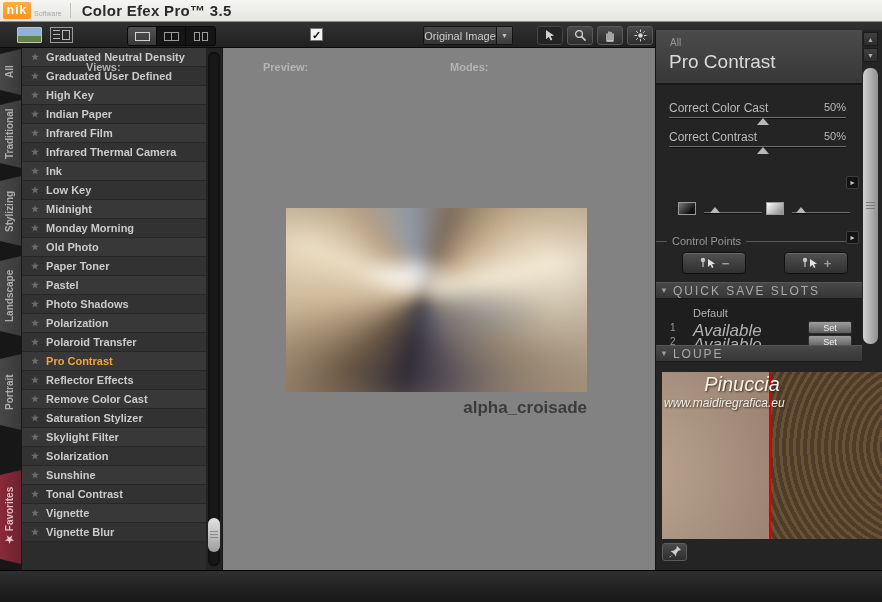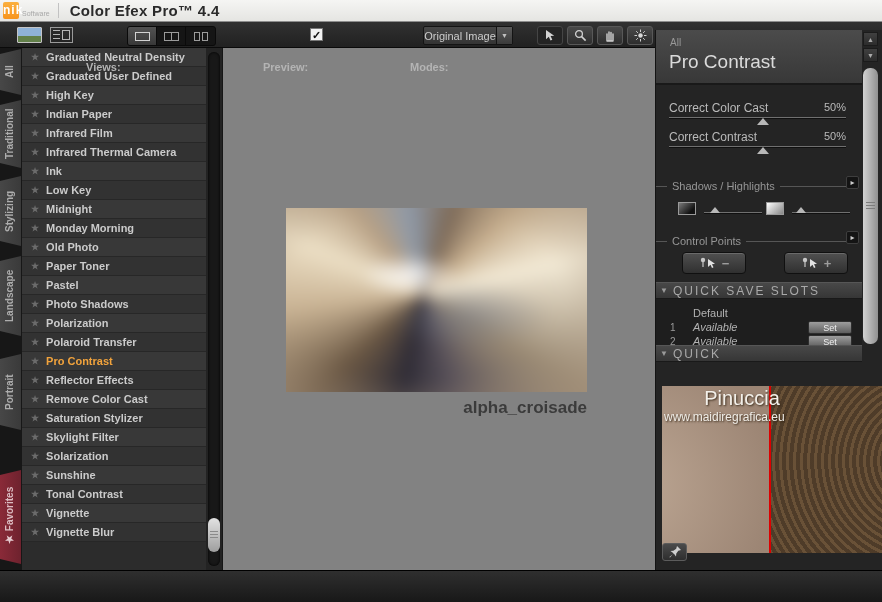--- a/index.html
+++ b/index.html
@@ -4,21 +4,21 @@
 <style>
   html,body{margin:0;padding:0;background:#444;}
   *{box-sizing:border-box;}
   .app{position:relative;width:882px;height:602px;overflow:hidden;background:#262626;
        font-family:"Liberation Sans",sans-serif;-webkit-font-smoothing:antialiased;}
 
   
   #titlebar{position:absolute;left:0;top:0;width:882px;height:22px;
     background:linear-gradient(#f5f5f3,#e5e5e2);border-bottom:1px solid #8d8d8d;
     display:flex;align-items:center;z-index:6;}
-  .logo-box{margin-left:3px;width:16px;height:17px;background:linear-gradient(#fbb03f,#f7941d);
+  .logo-box{margin-left:3px;width:28px;height:17px;background:linear-gradient(#fbb03f,#f7941d);
     border-radius:2px;color:#fff;font-weight:bold;font-size:12px;line-height:17px;text-align:center;letter-spacing:1px;}
   .logo-sub{font-size:7px;color:#a8a8a8;margin:6px 0 0 3px;}
   .tb-sep{width:1px;height:15px;background:#c2c2c2;margin:0 11px 0 8px;}
   .app-title{font-size:15px;font-weight:bold;color:#2b2b2b;letter-spacing:.3px;}
 
   
   #toolbar{position:absolute;left:0;top:22px;width:882px;height:26px;
     background:linear-gradient(#313131,#212121);border-bottom:1px solid #0a0a0a;z-index:1;}
   #toolbar .abs{position:absolute;}
   .icon-photo{left:17px;top:5px;width:25px;height:16px;border:1px solid #c4c4c4;border-radius:1px;
@@ -35,21 +35,21 @@
   .view-btn.sel{background:linear-gradient(#525252,#383838);border-radius:2px 0 0 2px;}
   .vb-rect{width:15px;height:9px;border:1px solid #d2d2d2;}
   .view-btn:not(.sel) .vb-rect,.view-btn:not(.sel) .vb-split,.view-btn:not(.sel) .vb-dual i{border-color:#9b9b9b;}
   .vb-split{width:15px;height:9px;border:1px solid #d2d2d2;position:relative;}
   .vb-split::after{content:"";position:absolute;left:50%;top:0;bottom:0;width:1px;background:#9b9b9b;}
   .vb-dual{display:flex;gap:2px;}
   .vb-dual i{width:6px;height:9px;border:1px solid #9b9b9b;display:block;}
   #preview-label{left:263px;}
   .checkbox{left:310px;top:6px;width:13px;height:13px;background:#f2f2f2;border:1px solid #777;
     font-size:11px;font-weight:bold;color:#111;text-align:center;line-height:12px;}
-  #modes-label{left:366px;padding-left:44px;}
+  #modes-label{left:406px;padding-left:44px;}
   .select{left:423px;top:4px;width:90px;height:19px;background:linear-gradient(#474747,#343434);
     border:1px solid #141414;border-radius:2px;display:flex;align-items:center;}
   .select .val{flex:1;text-align:center;font-size:11px;color:#cccccc;}
   .select .dd{width:16px;height:100%;border-left:1px solid #141414;background:linear-gradient(#5a5a5a,#3b3b3b);
     color:#c0c0c0;font-size:7px;display:flex;align-items:center;justify-content:center;}
   .tool-btn{top:4px;width:26px;height:19px;background:linear-gradient(#494949,#2e2e2e);
     border:1px solid #585858;border-radius:3px;display:flex;align-items:center;justify-content:center;}
   .tool-btn.pressed{background:#242424;border-color:#454545;}
   #tool-cursor{left:537px;} #tool-zoom{left:567px;} #tool-hand{left:597px;} #tool-light{left:627px;}
 
@@ -133,26 +133,26 @@
     box-shadow:inset 0 1px 0 #6a6a6a;display:flex;align-items:center;justify-content:center;gap:5px;
     color:#9d9d9d;font-size:13px;font-weight:bold;}
 
   .bar-header{position:absolute;left:0;width:206px;height:17px;
     background:linear-gradient(#484848,#363636);border-top:1px solid #565656;border-bottom:1px solid #191919;
     display:flex;align-items:center;font-size:12px;letter-spacing:2px;color:#a9a9a9;z-index:3;}
   .bar-header .tri-icon{font-size:8px;color:#9a9a9a;margin:0 5px 0 4px;letter-spacing:0;}
   .qss-body{position:absolute;left:0;top:269px;width:206px;height:46px;background:#1e1e1e;}
   .qss-default{position:absolute;left:37px;top:277px;font-size:11px;color:#b2b2b2;}
   .slot-num{position:absolute;left:14px;font-size:10px;color:#9a9a9a;}
-  .slot-status{position:absolute;left:37px;font-size:11px;font-style:italic;color:#b2b2b2;}
+  .slot-status{position:absolute;left:37px;font-size:17px;font-style:italic;color:#b2b2b2;}
   .set-btn{position:absolute;left:152px;width:44px;height:13px;
     background:linear-gradient(#9d9d9d,#5e5e5e);border:1px solid #2e2e2e;border-radius:2px;
     font-size:9px;color:#f0f0f0;text-align:center;line-height:12px;}
 
-  .loupe{position:absolute;left:6px;top:356px;width:221px;height:167px;overflow:hidden;}
+  .loupe{position:absolute;left:6px;top:342px;width:221px;height:167px;overflow:hidden;font-style:italic;}
   .loupe-left{position:absolute;left:0;top:0;width:107px;height:100%;
     background:radial-gradient(circle at -30% 60%, #bda794, #9c8574 85%);}
   .loupe-div{position:absolute;left:107px;top:0;width:2px;height:100%;background:#dd0000;}
   .loupe-right{position:absolute;left:109px;top:0;width:112px;height:100%;background:#5c4631;}
   .loupe-right::after{content:"";position:absolute;inset:0;
     background:repeating-radial-gradient(circle at 135% 45%, rgba(125,98,64,.4) 0 3px, rgba(58,44,28,.4) 3px 7px);}
   .wm1{position:absolute;left:10px;top:1px;width:140px;text-align:center;font-size:20px;
     color:#f3f0ea;text-shadow:1px 1px 2px rgba(50,35,20,.9);z-index:2;}
   .wm2{position:absolute;left:2px;top:24px;font-size:12px;color:#efece6;
     text-shadow:1px 1px 2px rgba(50,35,20,.9);z-index:2;}
@@ -175,21 +175,21 @@
 </style>
 </head>
 <body>
 
 <div class="app">
 
   <div id="titlebar">
     <div class="logo-box">nik</div>
     <div class="logo-sub">Software</div>
     <div class="tb-sep"></div>
-    <div class="app-title">Color Efex Pro™ 4.4</div>
+    <div class="app-title">Color Efex Pro™ 3.5</div>
   </div>
 
   <div id="toolbar">
     <div class="abs icon-photo"></div>
     <div class="abs icon-layout"></div>
     <div class="abs tb-lbl" id="views-label">Views:</div>
     <div class="abs view-group">
       <div class="view-btn sel">
           <span class="vb-rect"></span>
         </div>
@@ -384,23 +384,20 @@
     <div class="sl-label" style="top:71px">Correct Color Cast</div>
     <div class="sl-val" style="top:71px">50%</div>
     <div class="sl-line" style="top:87px"></div>
     <div class="tri" style="left:101px;top:88px"></div>
 
     <div class="sl-label" style="top:100px">Correct Contrast</div>
     <div class="sl-val" style="top:100px">50%</div>
     <div class="sl-line" style="top:116px"></div>
     <div class="tri" style="left:101px;top:117px"></div>
 
-    <div class="sec" style="top:150px">
-      <span>Shadows / Highlights</span>
-    </div>
     <div class="arrow-btn" style="top:146px">▸</div>
     <div class="swatch sw-dark"></div>
     <div class="msl" style="left:48px"></div>
     <div class="tri small" style="left:54px;top:177px"></div>
     <div class="swatch sw-light"></div>
     <div class="msl" style="left:136px"></div>
     <div class="tri small" style="left:140px;top:177px"></div>
 
     <div class="sec" style="top:205px">
       <span>Control Points</span>
@@ -431,21 +428,21 @@
     <div class="qss-default">Default</div>
     <div class="slot-num" style="top:292px">1</div>
     <div class="slot-status" style="top:291px">Available</div>
     <div class="set-btn" style="top:291px">Set</div>
     <div class="slot-num" style="top:306px">2</div>
     <div class="slot-status" style="top:305px">Available</div>
     <div class="set-btn" style="top:305px">Set</div>
 
     <div class="bar-header" style="top:315px">
       <span class="tri-icon">▼</span>
-      <span>QUICK</span>
+      <span>LOUPE</span>
     </div>
     <div class="loupe">
       <div class="loupe-left"></div>
       <div class="loupe-div"></div>
       <div class="loupe-right"></div>
       <div class="wm1">Pinuccia</div>
       <div class="wm2">www.maidiregrafica.eu</div>
     </div>
     <div class="pin-btn">
       <svg width="14" height="14" viewBox="0 0 14 14">

